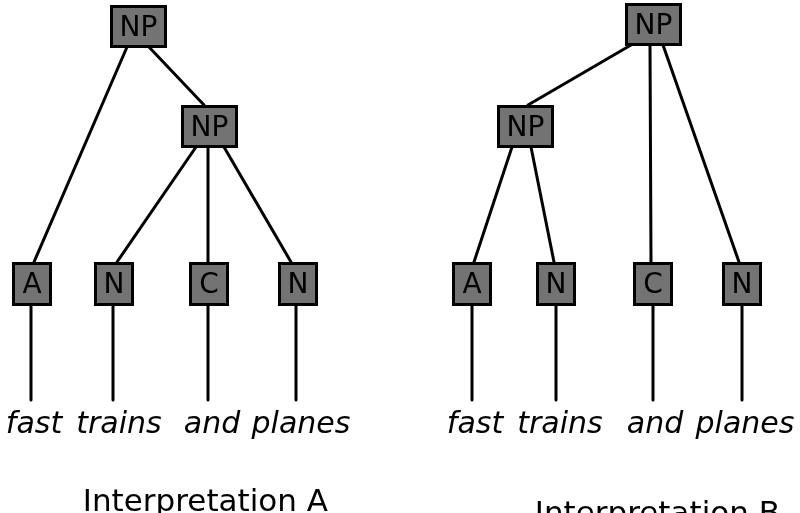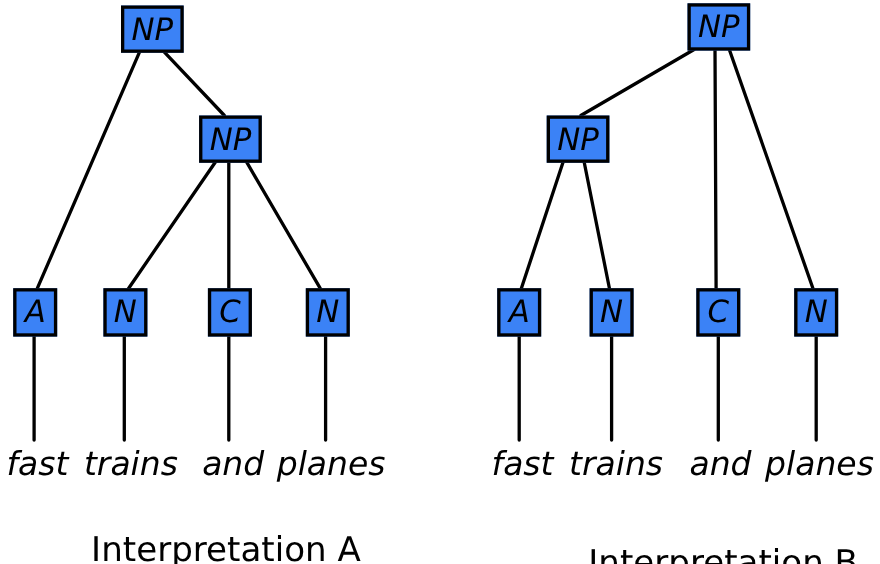--- a/index.html
+++ b/index.html
@@ -20,27 +20,26 @@
     position: absolute;
     left: 0;
     top: 0;
     width: 800px;
     height: 513px;
   }
   .node {
     position: absolute;
     box-sizing: border-box;
     border: 3px solid #000000;
-    background: #3b82f6;
+    background: #737373;
     display: flex;
     align-items: center;
     justify-content: center;
     font-size: 28px;
     line-height: 1;
-    font-style: italic;
   }
   .np-node {
     width: 57px;
     height: 43px;
   }
   .leaf-node {
     width: 40px;
     height: 44px;
     top: 262px;
   }

